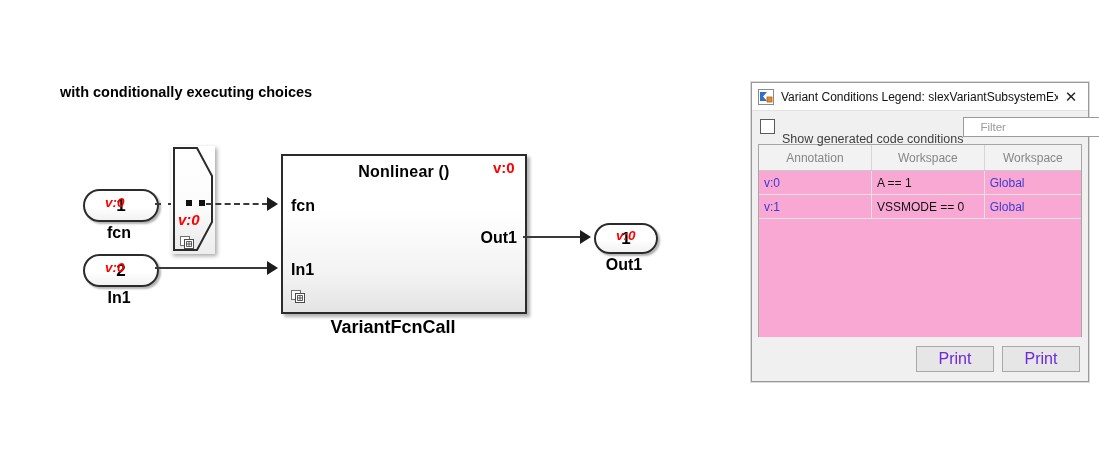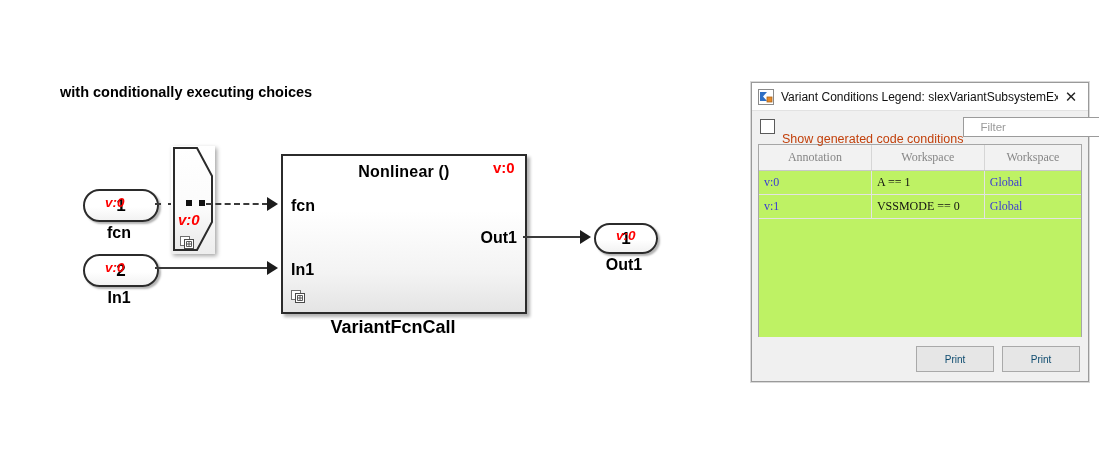--- a/index.html
+++ b/index.html
@@ -113,31 +113,31 @@
     font-size:15px;color:#222;cursor:default;
   }
 
   .optrow{
     height:31px;display:flex;align-items:center;padding:0 8px;background:#f0f0f0;
   }
   .cbox{
     width:13px;height:13px;border:1px solid #5a5a5a;background:#fff;
     flex:0 0 13px;margin-right:7px;
   }
-  .cbox-label{font-size:12.5px;color:#c2410c;white-space:nowrap;margin-top:24px;}
+  .cbox-label{font-size:12.5px;color:#404040;white-space:nowrap;margin-top:24px;}
   .filter{
     margin-left:auto;width:120px;height:18px;border:1px solid #9b9b9b;background:#fff;
     font-size:11.5px;color:#9a9a9a;padding:0 16px;line-height:18px;
     font-family:"Liberation Sans", sans-serif;
   }
   .filter::placeholder{color:#9a9a9a;}
 
   .tablewrap{
-    margin:2px 6px 0 6px;height:207px;background:#bef264;
-    border:1px solid #a6a6a6;overflow:hidden;font-family:Liberation Serif, serif;
+    margin:2px 6px 0 6px;height:207px;background:#f9a8d4;
+    border:1px solid #a6a6a6;overflow:hidden;
   }
   table.legend{width:100%;border-collapse:collapse;table-layout:fixed;}
   table.legend th{
     font-weight:normal;font-size:12px;color:#868686;
     background:#f2f2f2;border-bottom:1px solid #c8c8c8;
     border-right:1px solid #d6d6d6;
     height:23px;text-align:center;
   }
   table.legend th:last-child{border-right:0;}
   table.legend td{
@@ -153,21 +153,21 @@
   .col-s{width:35%;}
   .col-w{width:30%;}
 
   .btnbar{
     position:absolute;left:0;right:0;bottom:0;height:44px;
     display:flex;align-items:center;justify-content:flex-end;
     padding-right:8px;gap:8px;background:#f0f0f0;
   }
   .btn{
     min-width:76px;height:24px;background:#e6e6e6;
-    border:1px solid #a9a9a9;font-size:10px;color:#0c4a6e;
+    border:1px solid #a9a9a9;font-size:16px;color:#6d28d9;
     display:flex;align-items:center;justify-content:center;cursor:default;
     font-family:"Liberation Sans", sans-serif;
   }
 </style>
 </head>
 <body>
 
 <div id="canvas">
 
   <div class="annot-title">

